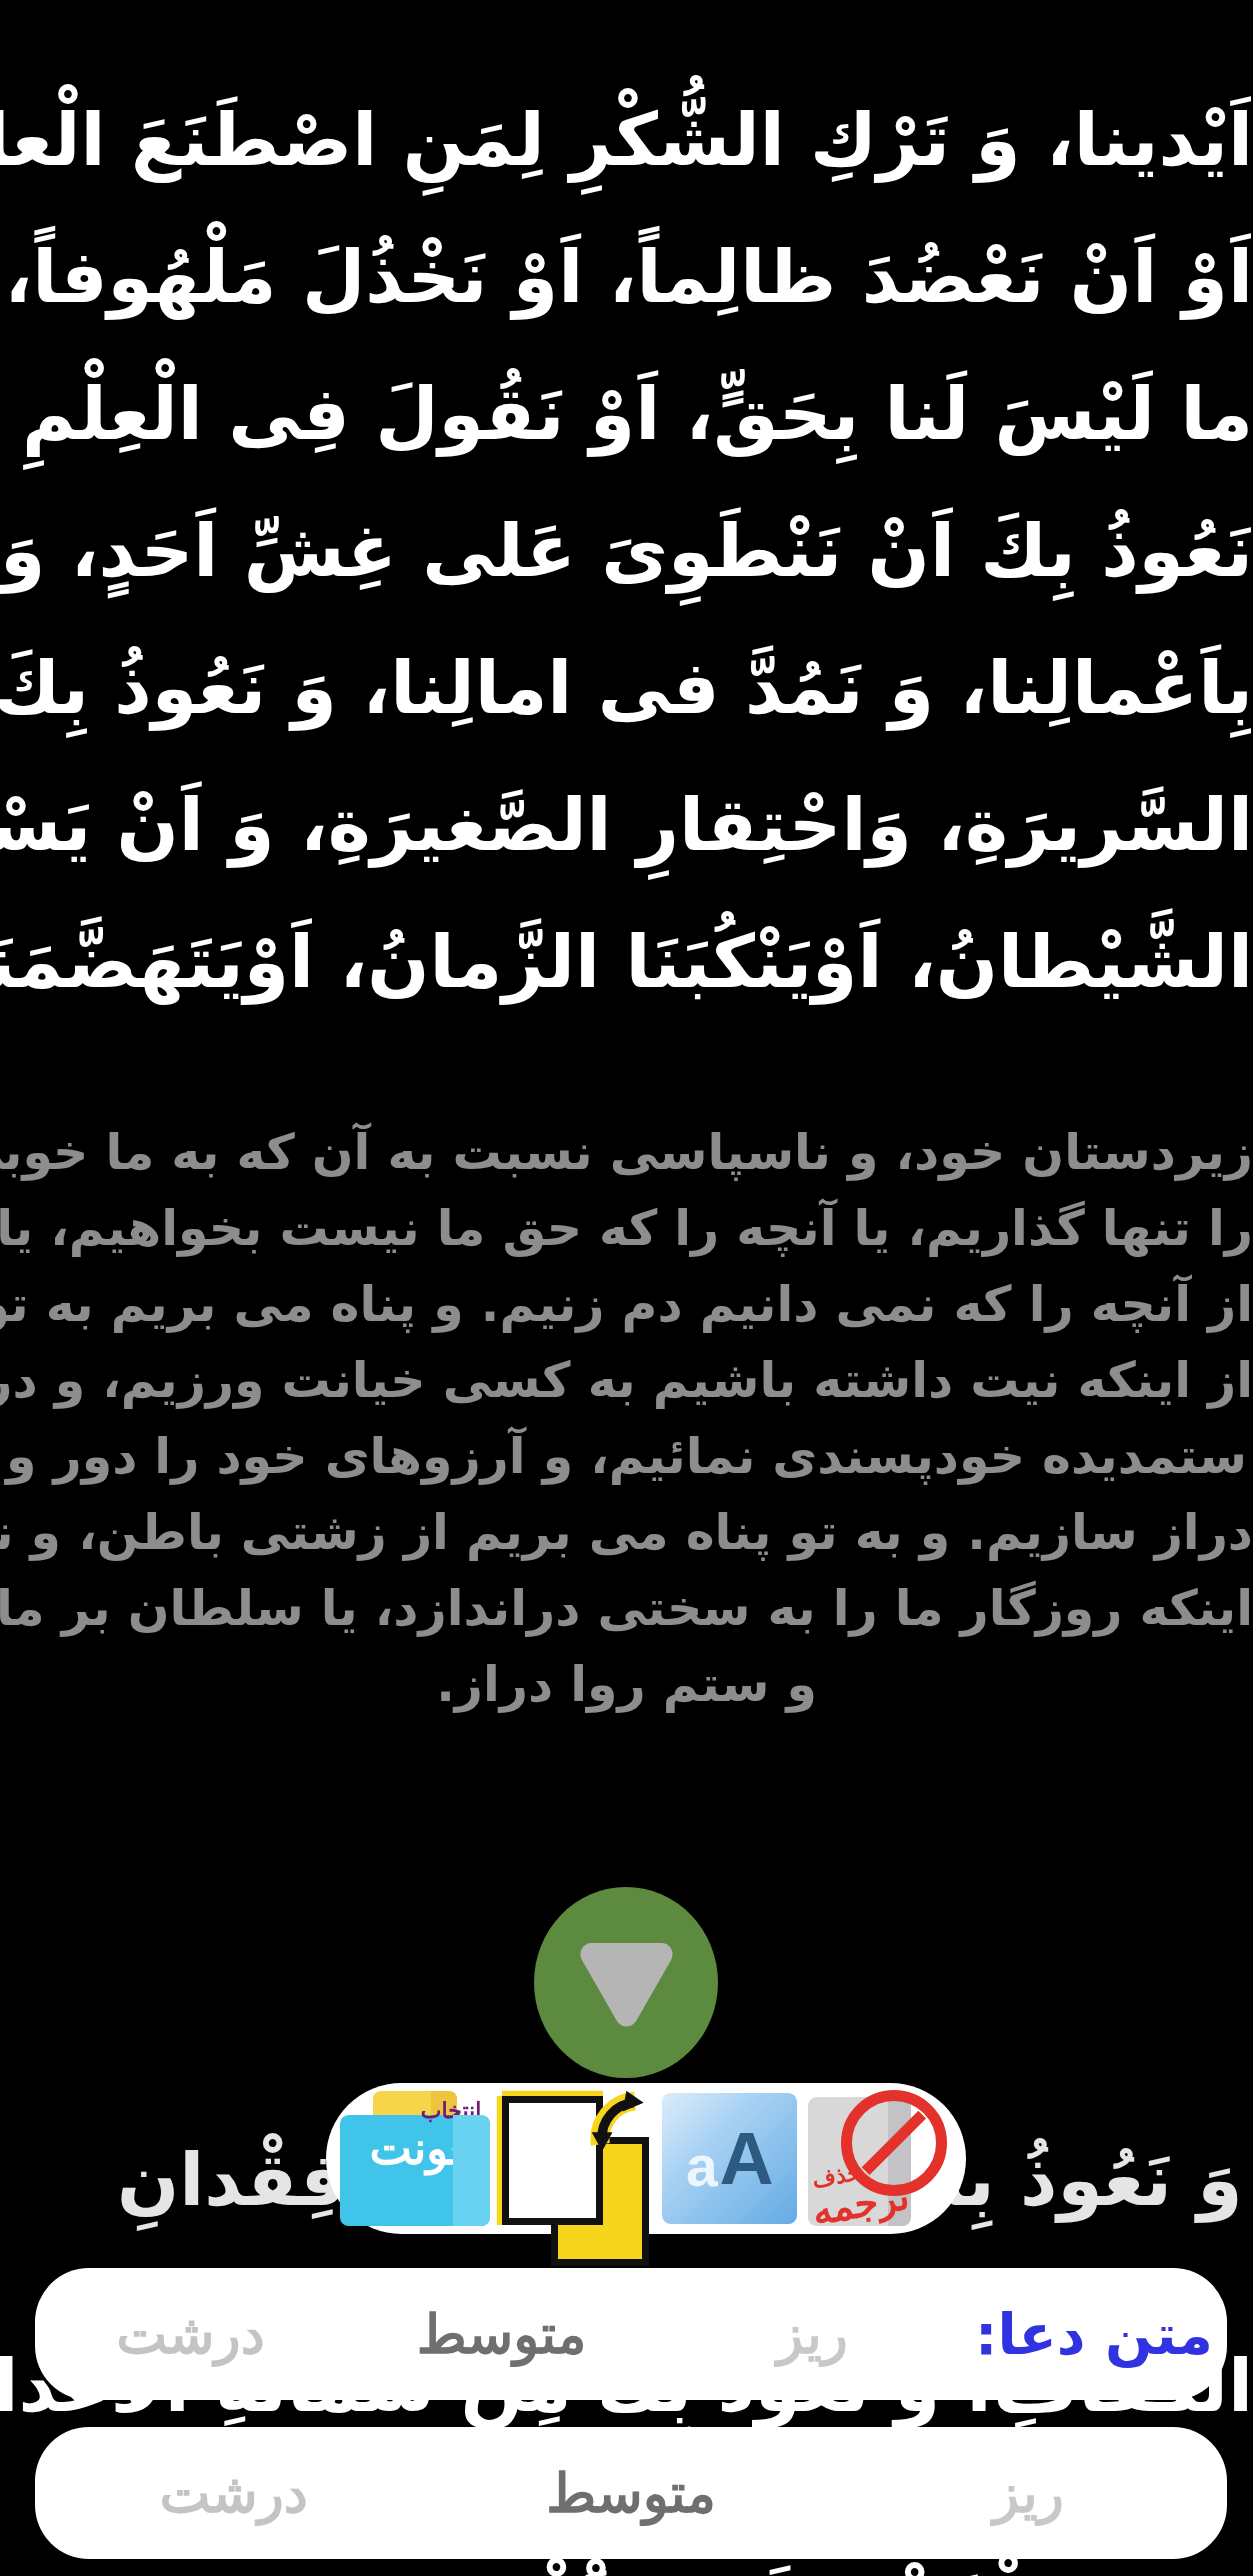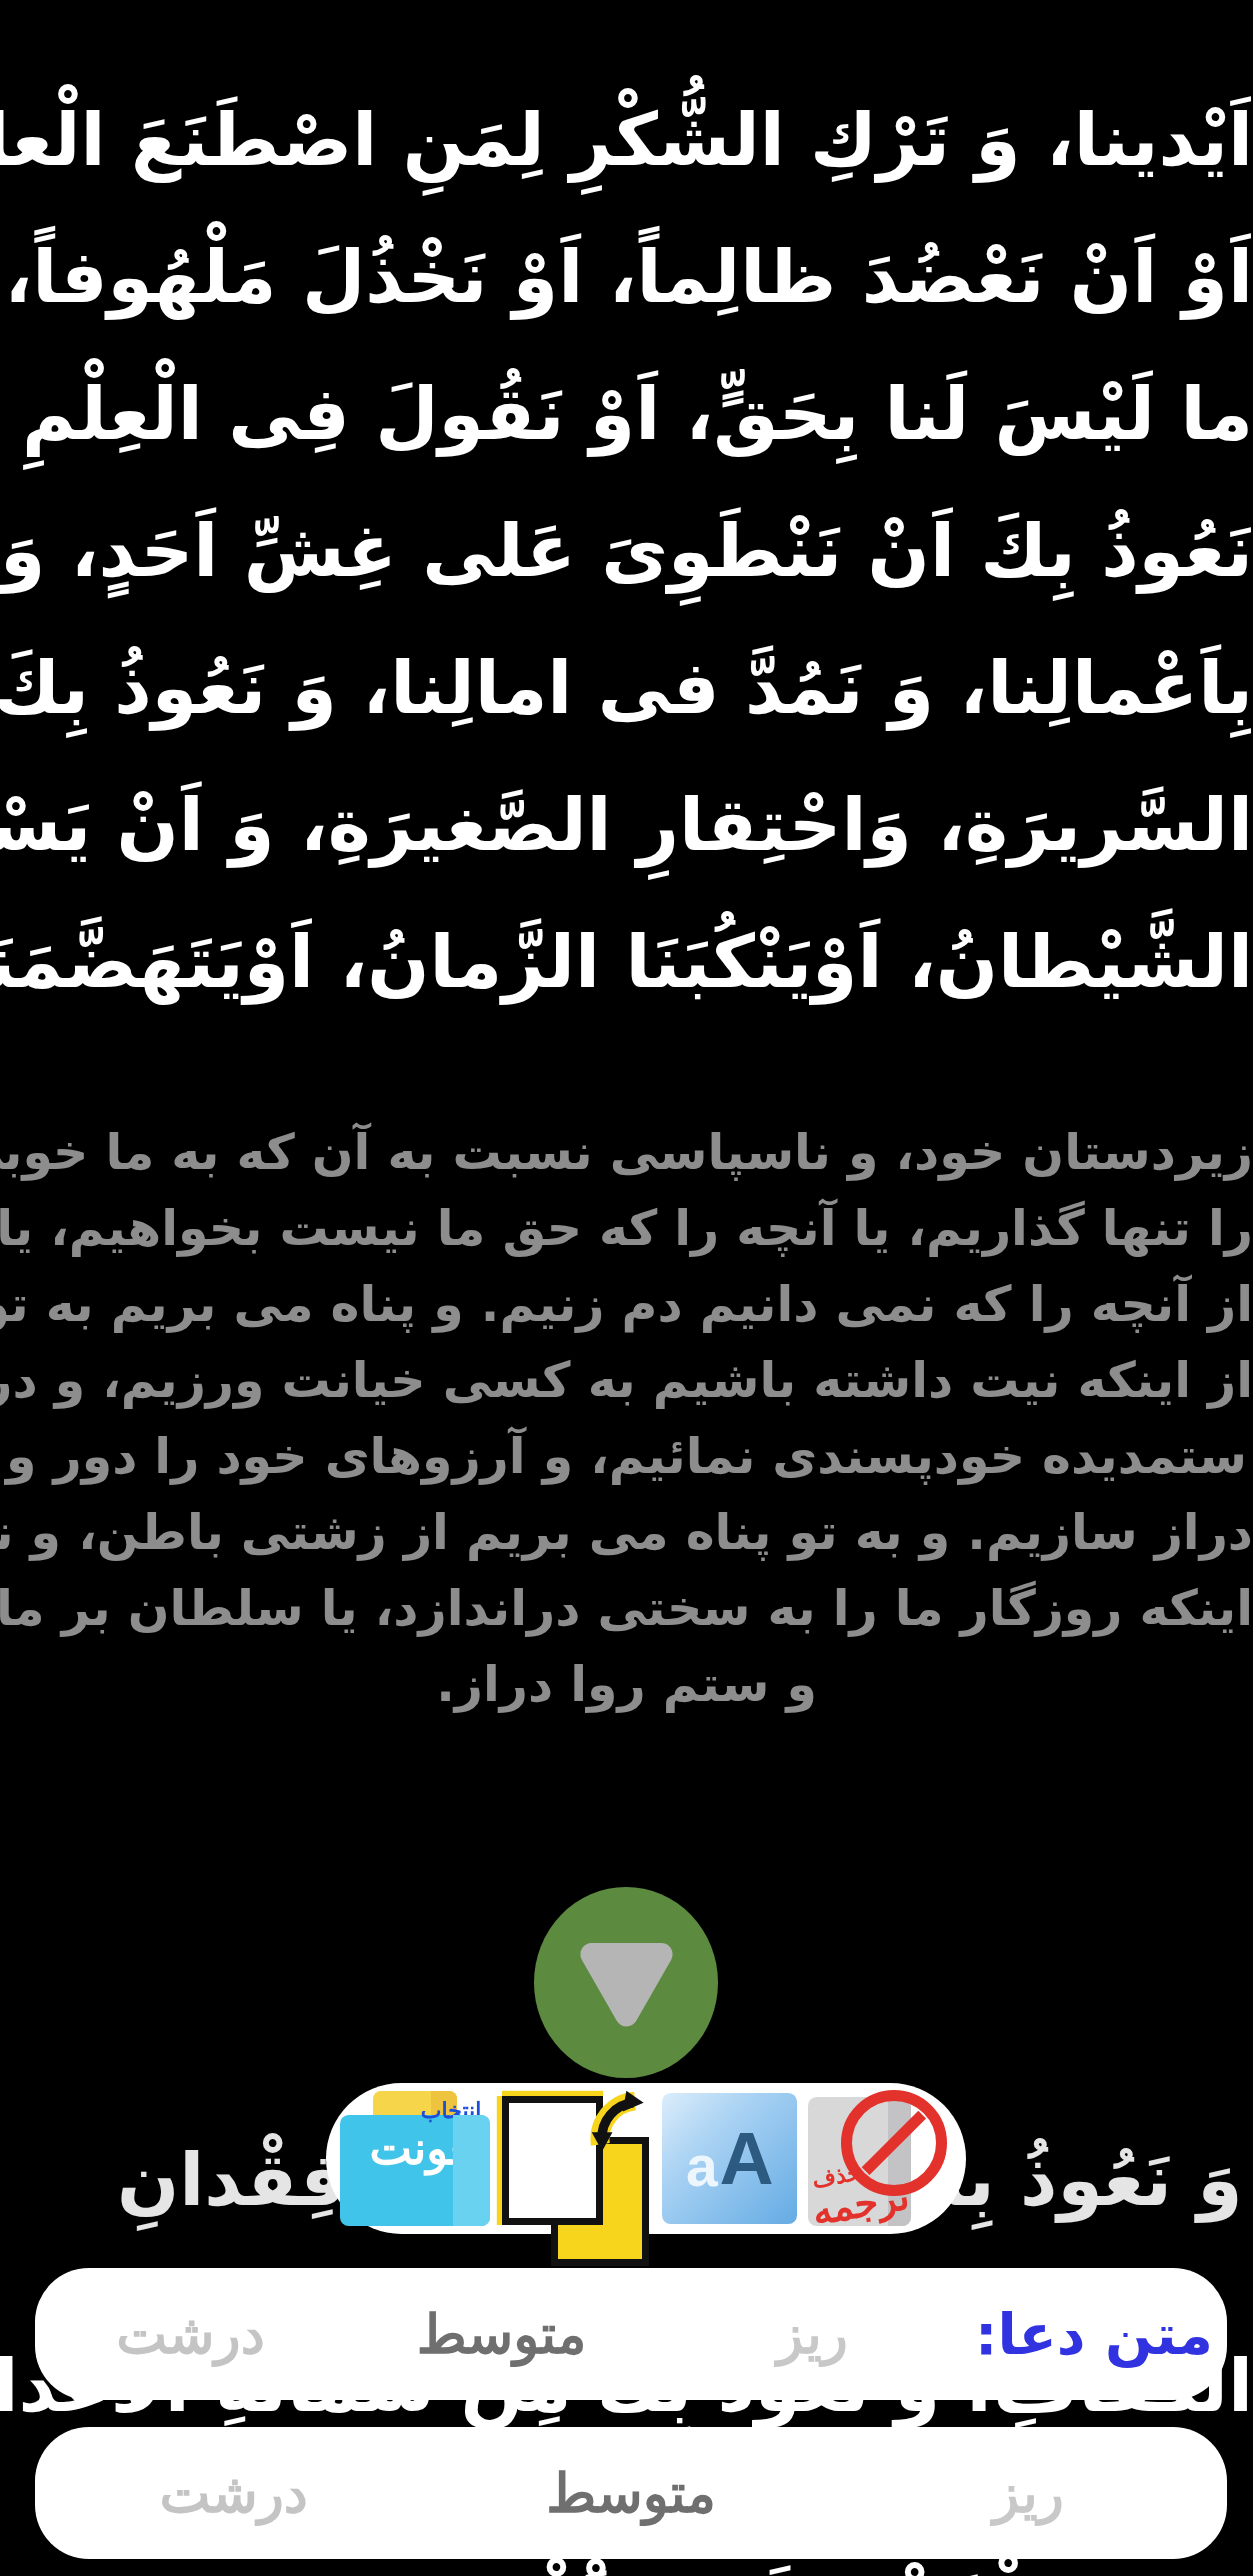--- a/index.html
+++ b/index.html
@@ -66,21 +66,21 @@
 
   
   .ic-font{width:150px;height:136px;}
   .ic-font .tab{position:absolute;left:33px;top:0;width:84px;height:50px;
                 background:#f6d54b;border-radius:7.8px;}
   .ic-font .tab2{position:absolute;left:91px;top:0;width:26px;height:50px;
                  background:#eec43e;border-radius:0 7.8px 7.8px 0;}
   .ic-font .main{position:absolute;left:0;top:24.4px;width:150px;height:111px;
                  background:#41c4e9;border-radius:8.7px;overflow:hidden;}
   .ic-font .strip{position:absolute;right:0;top:0;width:37px;height:100%;background:#69d2f0;}
-  .ic-font .t1{position:absolute;right:8.7px;top:7px;color:#1d4ed8;font-size:22px;
+  .ic-font .t1{position:absolute;right:8.7px;top:7px;color:#701a75;font-size:22px;
                font-weight:700;direction:rtl;}
   .ic-font .t2{position:absolute;right:19px;top:31px;color:#fff;font-size:45px;
                font-weight:700;direction:rtl;}
 
   
   .strip{position:absolute;left:0;width:1253px;direction:rtl;text-align:center;
          color:#fff;font-size:73px;font-weight:700;white-space:nowrap;z-index:1;line-height:104px;}
   .strip1{top:2334px;}
   .strip2{top:2557px;}
 

